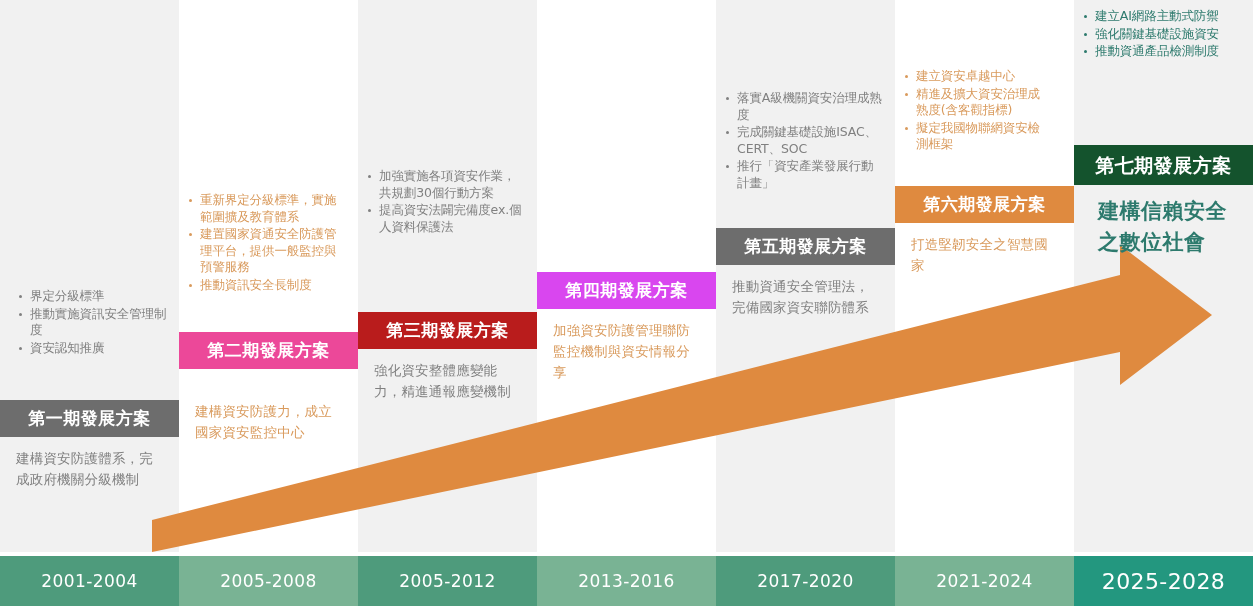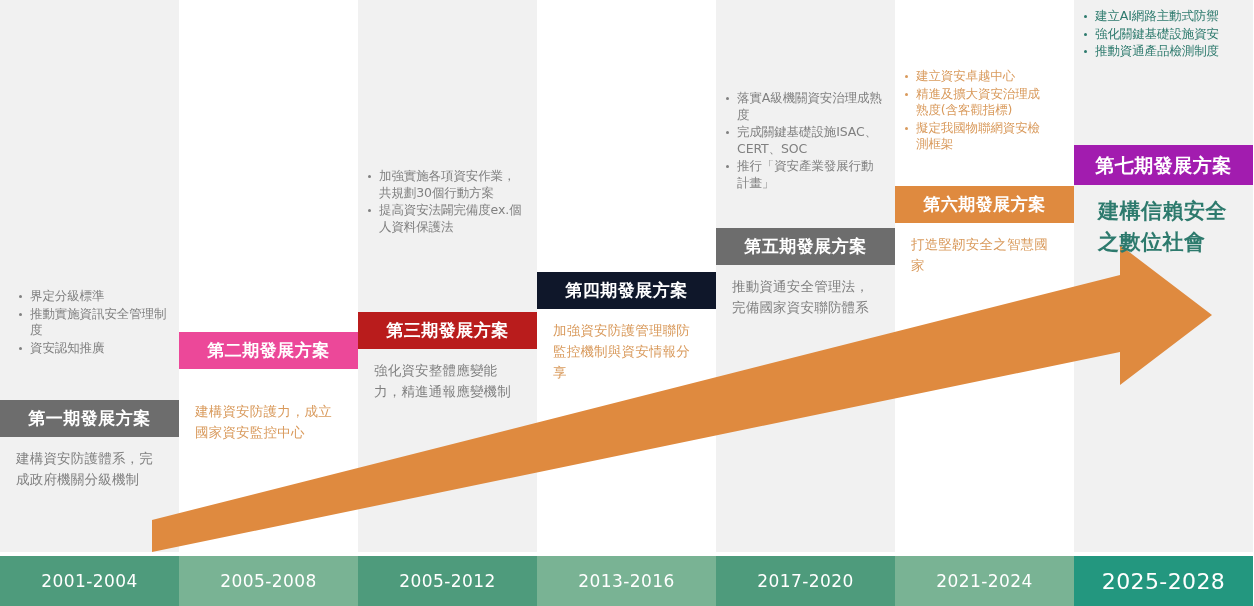--- a/index.html
+++ b/index.html
@@ -107,33 +107,38 @@
       <div class="col" style="left: 0px;">
         <ul class="bullets" style="top: 288px; color: rgb(128, 128, 128); padding: 0px 12px 0px 15px;">
           <li>界定分級標準</li>
           <li>推動實施資訊安全管理制度</li>
           <li>資安認知推廣</li>
         </ul>
         <div class="phase-title" style="top: 400px; background: rgb(109, 109, 109);">第一期發展方案</div>
         <div class="phase-desc" style="top: 448px; color: rgb(128, 128, 128);">建構資安防護體系，完成政府機關分級機制</div>
       </div>
       <div class="col" style="left: 179px;">
+        <ul class="bullets" style="top: 192px; color: rgb(217, 154, 92); padding: 0px 12px 0px 6px;">
+          <li>重新界定分級標準，實施範圍擴及教育體系</li>
+          <li>建置國家資通安全防護管理平台，提供一般監控與預警服務</li>
+          <li>推動資訊安全長制度</li>
+        </ul>
         <div class="phase-title" style="top: 332px; background: #ec4899;">第二期發展方案</div>
         <div class="phase-desc" style="top: 401px; color: rgb(217, 154, 92);">建構資安防護力，成立國家資安監控中心</div>
       </div>
       <div class="col" style="left: 358px;">
         <ul class="bullets" style="top: 168px; color: rgb(128, 128, 128); padding: 0px 12px 0px 6px;">
           <li>加強實施各項資安作業，共規劃30個行動方案</li>
           <li>提高資安法闢完備度ex.個人資料保護法</li>
         </ul>
         <div class="phase-title" style="top: 312px; background: #b91c1c;">第三期發展方案</div>
         <div class="phase-desc" style="top: 360px; color: rgb(128, 128, 128);">強化資安整體應變能力，精進通報應變機制</div>
       </div>
       <div class="col" style="left: 537px;">
-        <div class="phase-title" style="top: 272px; background: #0f172a;">第四期發展方案</div>
+        <div class="phase-title" style="top: 272px; background: #d946ef;">第四期發展方案</div>
         <div class="phase-desc" style="top: 320px; color: rgb(217, 154, 92);">加強資安防護管理聯防監控機制與資安情報分享</div>
       </div>
       <div class="col" style="left: 716px;">
         <ul class="bullets" style="top: 90px; color: rgb(128, 128, 128); padding: 0px 12px 0px 6px;">
           <li>落實A級機關資安治理成熟度</li>
           <li>完成關鍵基礎設施ISAC、CERT、SOC</li>
           <li>推行「資安產業發展行動計畫」</li>
         </ul>
         <div class="phase-title" style="top: 228px; background: rgb(109, 109, 109);">第五期發展方案</div>
         <div class="phase-desc" style="top: 276px; color: rgb(128, 128, 128);">推動資通安全管理法，完備國家資安聯防體系</div>
@@ -146,21 +151,21 @@
         </ul>
         <div class="phase-title" style="top: 186px; background: rgb(223, 138, 63);">第六期發展方案</div>
         <div class="phase-desc" style="top: 234px; color: rgb(217, 154, 92);">打造堅韌安全之智慧國家</div>
       </div>
       <div class="col" style="left: 1074px;">
         <ul class="bullets" style="top: 8px; color: rgb(45, 122, 109); padding: 0px 12px 0px 6px;">
           <li>建立AI網路主動式防禦</li>
           <li>強化關鍵基礎設施資安</li>
           <li>推動資通產品檢測制度</li>
         </ul>
-        <div class="phase-title t7" style="top: 145px; background: #a21caf;">第七期發展方案</div>
+        <div class="phase-title t7" style="top: 145px; background: #14532d;">第七期發展方案</div>
         <div class="phase-desc d7" style="top: 197px; color: rgb(45, 122, 109);">建構信賴安全之數位社會</div>
       </div>
     </div>
 
   <div id="timeline">
       <div class="tl-cell" style="background: rgb(78, 155, 124);">2001-2004</div>
       <div class="tl-cell" style="background: rgb(121, 179, 148);">2005-2008</div>
       <div class="tl-cell" style="background: rgb(78, 155, 124);">2005-2012</div>
       <div class="tl-cell" style="background: rgb(121, 179, 148);">2013-2016</div>
       <div class="tl-cell" style="background: rgb(78, 155, 124);">2017-2020</div>

